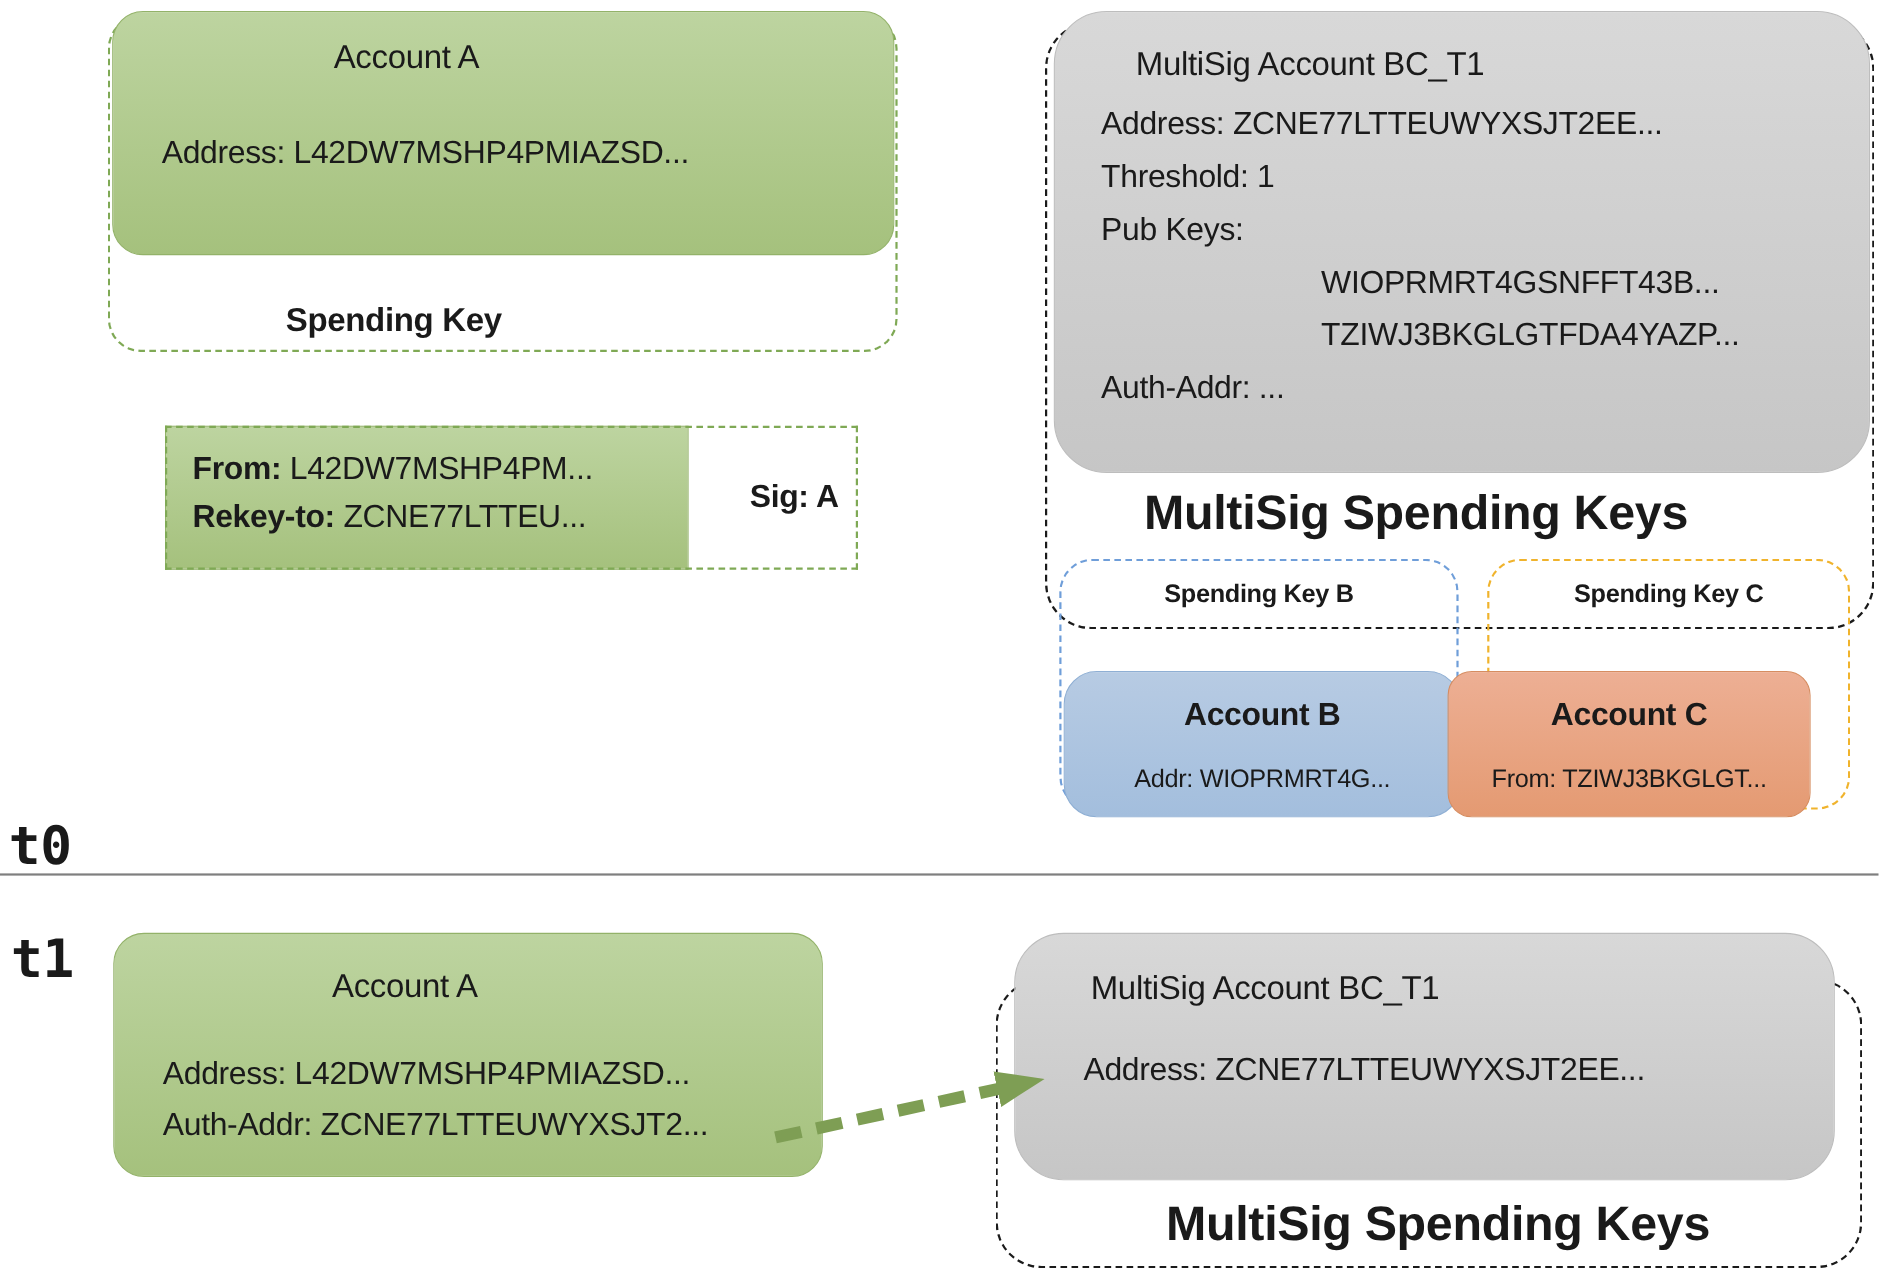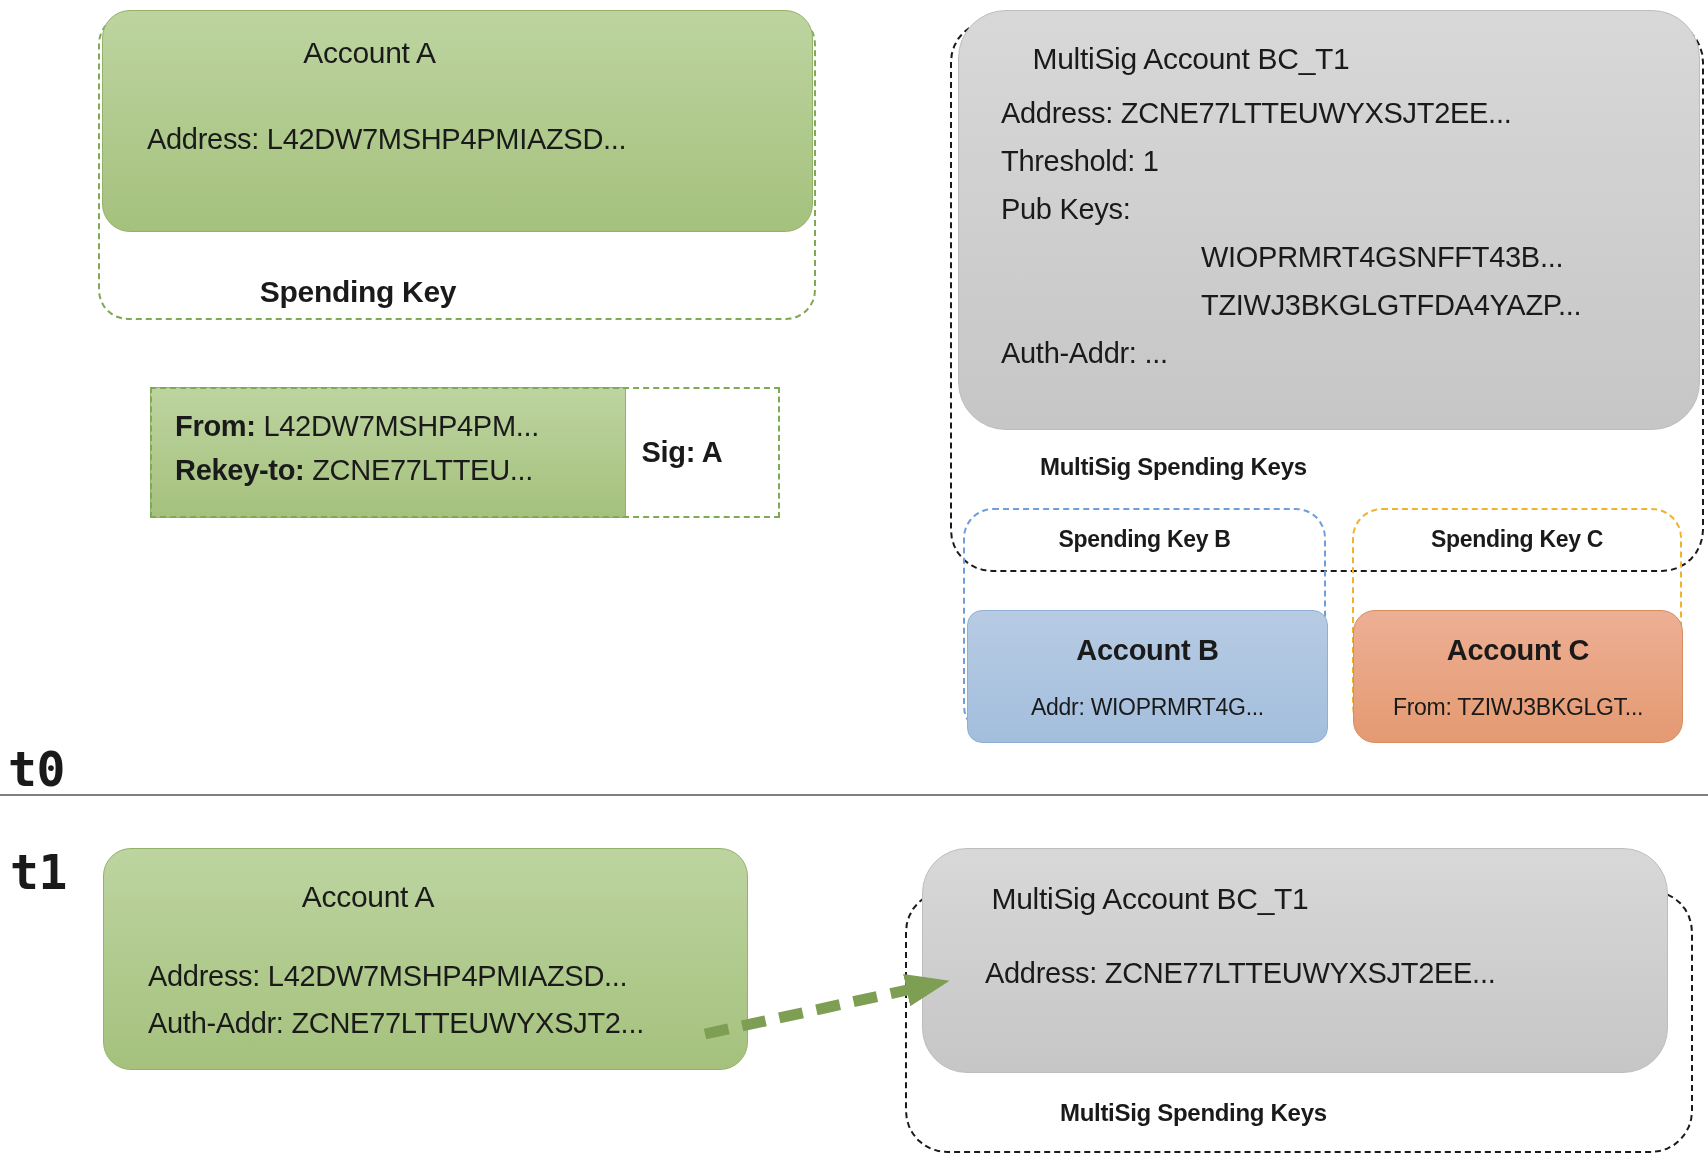--- a/index.html
+++ b/index.html
@@ -23,37 +23,37 @@
   .green-box{
     background:linear-gradient(to bottom, var(--green_fill_top), var(--green_fill_bottom));
     border:1.5px solid var(--green_border); border-radius:28px; box-sizing:border-box;
   }
   .gray-box{
     background:linear-gradient(to bottom, var(--gray_fill_top), var(--gray_fill_bottom));
     border:1px solid var(--gray_border); border-radius:48px; box-sizing:border-box;padding-left:16px;
   }
   .blue-box{
     background:linear-gradient(to bottom, var(--blue_fill_top), var(--blue_fill_bottom));
-    border:1.5px solid var(--blue_border); border-radius:15px; box-sizing:border-box;
+    border:1.5px solid var(--blue_border); border-radius:30px; box-sizing:border-box;
   }
   .orange-box{
     background:linear-gradient(to bottom, var(--orange_fill_top), var(--orange_fill_bottom));
     border:1.5px solid var(--orange_border); border-radius:22px; box-sizing:border-box;
   }
   .dash-green{border:2px dashed var(--green_dash); border-radius:30px; box-sizing:border-box;}
   .dash-green-sq{border:2px dashed var(--green_dash); box-sizing:border-box;}
   .dash-black{border:2.5px dashed var(--black); border-radius:42px; box-sizing:border-box;}
   .dash-blue{border:2.5px dashed var(--blue_dash); border-radius:30px; box-sizing:border-box;}
   .dash-yellow{border:2.5px dashed var(--yellow_dash); border-radius:30px; box-sizing:border-box;}
   .box-title{font-size:30px; font-weight:400; line-height:36px;}
   .box-line{font-size:29px; line-height:48px;}
   .small-title{font-size:29px; font-weight:700; line-height:34px;}
   .small-line{font-size:23px; line-height:28px;}
   .key-label{font-size:23px; font-weight:700; line-height:26px;}
-  .big-label{font-size:24px; font-weight:700; line-height:42px; white-space:nowrap;}
+  .big-label{font-size:44px; font-weight:700; line-height:42px; white-space:nowrap;}
   .time-label{
     font-family:"DejaVu Sans Mono", monospace; font-size:48px; font-weight:600; line-height:52px;
   }
   .divider{background:var(--divider); height:2px;}
   .arrow-line{stroke:var(--arrow_green); stroke-width:11; stroke-dasharray:24 14;}
   .arrow-fill{fill:var(--arrow_green);}
 </style>
 </head>
 <body>
 
@@ -73,21 +73,21 @@
   <div class="abs" style="left:150px; top:387px; width:476px; height:131px;
        background:linear-gradient(to bottom, var(--green_fill_top), var(--green_fill_bottom));
        border:1px solid var(--green_border); box-sizing:border-box;">
     <div class="abs nowrap" style="left:24px; top:16px; font-size:29px; line-height:44px;">
       <div class="nowrap"><span class="bold">From:</span><span> L42DW7MSHP4PM...</span></div>
       <div class="nowrap"><span class="bold">Rekey-to:</span><span>  ZCNE77LTTEU...</span></div>
     </div>
   </div>
 
   <div class="abs dash-green-sq" style="left:150px; top:387px; width:630px; height:131px;"></div>
-  <div class="abs bold center" style="left:612px; top:387px; width:140px; height:131px;
+  <div class="abs bold center" style="left:652px; top:387px; width:140px; height:131px;
        display:flex; align-items:center; justify-content:center; font-size:29px;">Sig: A</div>
 
   <div class="abs dash-black" style="left:950px; top:20px; width:754px; height:552px;"></div>
 
   <div class="abs gray-box" style="left:958px; top:10px; width:742px; height:420px;">
     <div class="abs" style="left:42px; top:30px; width:380px;">
       <div class="box-title center nowrap">MultiSig Account BC_T1</div>
       <div style="margin-top:12px;">
         <div class="box-line nowrap">Address: ZCNE77LTTEUWYXSJT2EE...</div>
         <div class="box-line nowrap">Threshold: 1</div>
@@ -105,21 +105,21 @@
   <div class="abs center key-label" style="left:963px; top:526px; width:363px;">Spending Key B</div>
 
   <div class="abs dash-yellow" style="left:1352px; top:508px; width:330px; height:228px;"></div>
   <div class="abs center key-label" style="left:1352px; top:526px; width:330px;">Spending Key C</div>
 
   <div class="abs blue-box" style="left:967px; top:610px; width:361px; height:133px;">
     <div class="small-title center nowrap" style="margin-top:22px;">Account B</div>
     <div class="small-line center nowrap" style="margin-top:26px;">Addr: WIOPRMRT4G...</div>
   </div>
 
-  <div class="abs orange-box" style="left:1353px; top:610px; width:330px; height:133px;">
+  <div class="abs orange-box" style="left:1316px; top:610px; width:330px; height:133px;">
     <div class="small-title center nowrap" style="margin-top:22px;">Account C</div>
     <div class="small-line center nowrap" style="margin-top:26px;">From: TZIWJ3BKGLGT...</div>
   </div>
 
   <div class="abs time-label" style="left:8px; top:706px;margin-top:37px;">t0</div>
 
   <div class="abs divider" style="left:0; top:794px; width:1708px;"></div>
 
   <div class="abs time-label" style="left:10px; top:846px;">t1</div>
 

